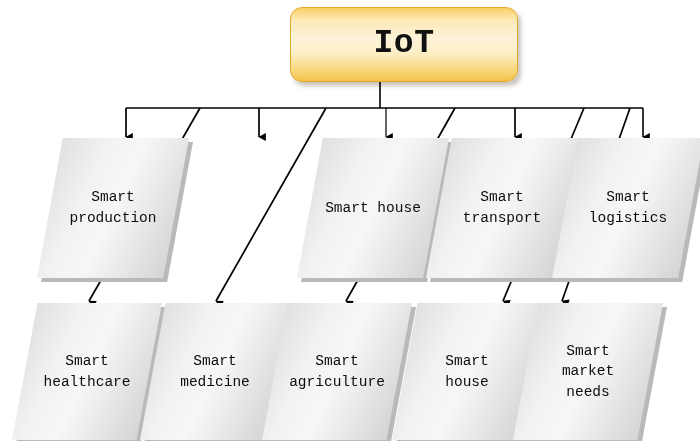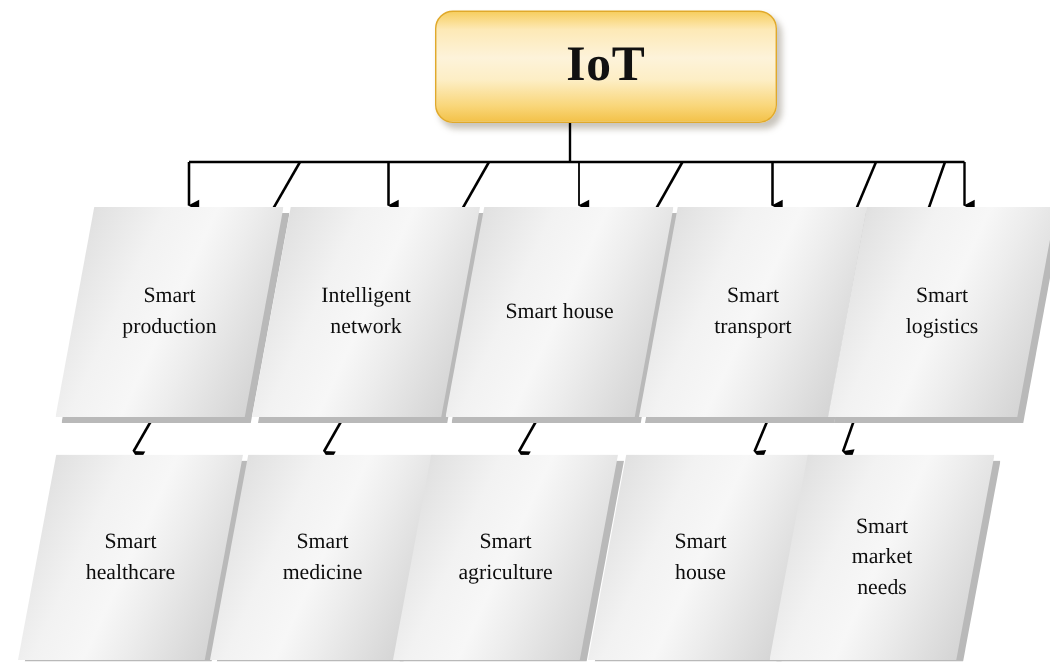--- a/index.html
+++ b/index.html
@@ -6,21 +6,21 @@
     margin: 0;
     padding: 0;
     background: #ffffff;
   }
   #canvas {
     position: relative;
     width: 700px;
     height: 441px;
     background: #ffffff;
     overflow: hidden;
-    font-family: Liberation Serif, serif;
+    font-family: Liberation Mono, monospace;
   }
 
   
   #root-node {
     position: absolute;
     left: 290px;
     top: 7px;
     width: 228px;
     height: 75px;
     border-radius: 12px;
@@ -145,26 +145,20 @@
     <line x1="584" y1="108" x2="503" y2="301" stroke="#000" stroke-width="1.7" marker-end="url(#arrowDiag)"></line>
     <line x1="630" y1="108" x2="562" y2="301" stroke="#000" stroke-width="1.7" marker-end="url(#arrowDiag)"></line>
   </svg>
 
   <div class="pnode row1" style="left:37px;">
     <div class="shadow"></div>
     <div class="face"></div>
     <div class="label">Smart
 production</div>
   </div>
-  <div class="pnode row1" style="left:168px;">
-    <div class="shadow"></div>
-    <div class="face"></div>
-    <div class="label">Intelligent
-network</div>
-  </div>
   <div class="pnode row1" style="left:297px;">
     <div class="shadow"></div>
     <div class="face"></div>
     <div class="label">Smart house</div>
   </div>
   <div class="pnode row1" style="left:426px;">
     <div class="shadow"></div>
     <div class="face"></div>
     <div class="label">Smart
 transport</div>

